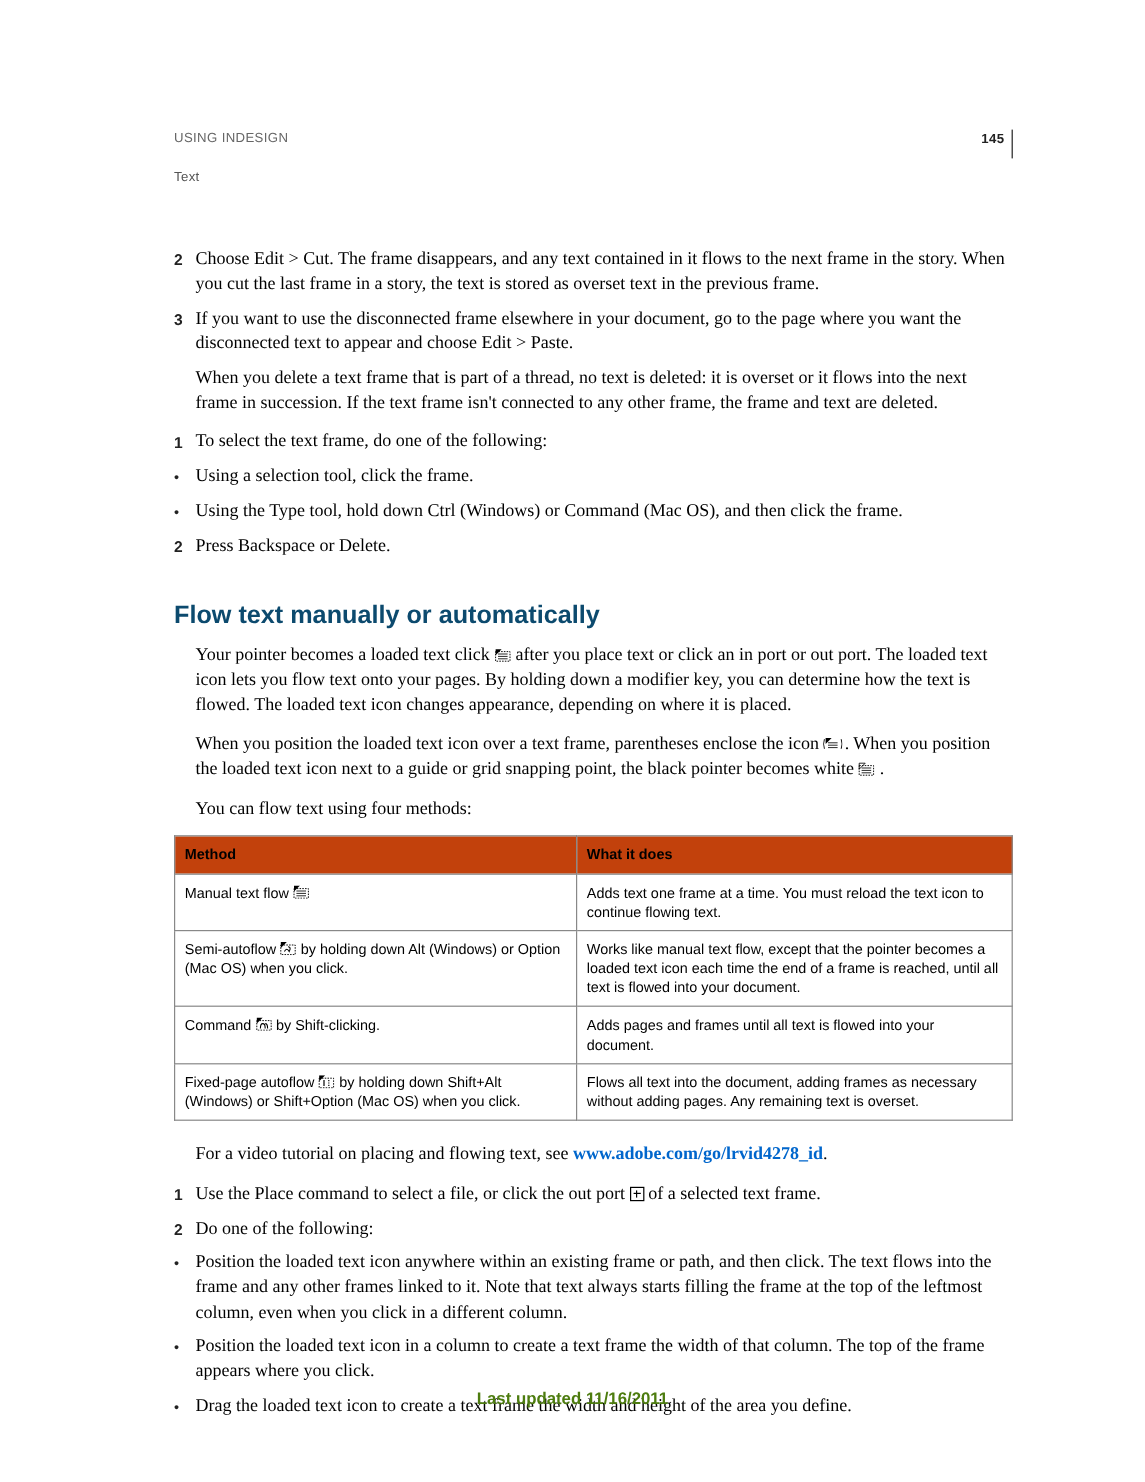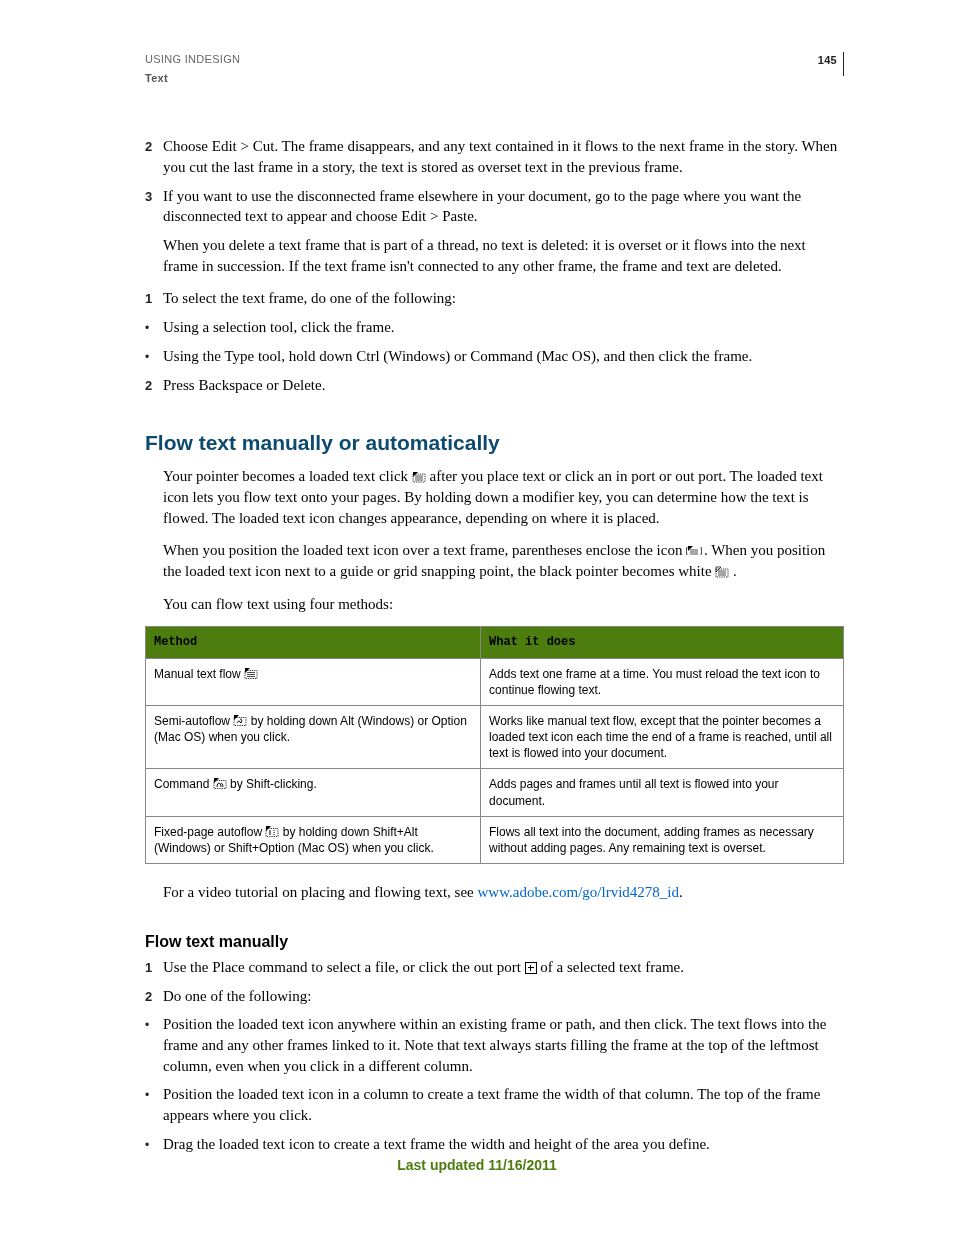--- a/index.html
+++ b/index.html
@@ -7,35 +7,35 @@
     padding: 0;
     font-family: "Minion Pro", Georgia, "Times New Roman", serif;
     background: #fff;
     color: #000;
   }
   .page {
     width: 954px;
     height: 1235px;
     box-sizing: border-box;
     position: relative;
-    padding: 52px 110px 0 145px;
+    padding: 108px 110px 0 145px;
     font-size: 15px;
     line-height: 1.38;
   }
   .header-row {
     display: flex;
     justify-content: space-between;
     align-items: flex-start;
     font-family: "Myriad Pro", "Segoe UI", Arial, sans-serif;
     font-size: 11px;
     letter-spacing: 0.3px;
     margin-bottom: 50px;
   }
   .header-left { color: #666; }
-  .header-left .sub { font-weight: bold; color: #555; margin-top: 4px; }
+  .header-left .sub { font-weight: normal; color: #555; margin-top: 18px; }
   .header-right {
     font-weight: bold;
     color: #222;
     padding-right: 6px;
     border-right: 1.5px solid #222;
     padding-top: 1px;
     padding-bottom: 8px;
     padding-left: 10px;
   }
   .num-item {
@@ -119,25 +119,24 @@
   }
   table.flow th, table.flow td {
     border: 1px solid #888;
     padding: 7px 8px;
     text-align: left;
     vertical-align: top;
     line-height: 1.35;
   }
   table.flow th {
     font-weight: bold;
-    background: #4d7c0f;
-    font-family: Liberation Mono, monospace;
+    background: #c2410c;
   }
   table.flow td.m { width: 48%; }
-  a.link { color: #0066cc; text-decoration: none; }
+  a.link { color: #0066cc; text-decoration: none; font-weight: bold; }
   .footer {
     position: absolute;
     left: 0; right: 0;
     bottom: 60px;
     text-align: center;
     font-family: "Myriad Pro", "Segoe UI", Arial, sans-serif;
     font-weight: bold;
     color: #4d7c0f;
     font-size: 14px;
   }
@@ -293,21 +292,20 @@
         </td>
         <td>Flows all text into the document, adding frames as necessary without adding pages. Any remaining text is overset.</td>
       </tr>
     </tbody>
   </table>
 
   <div class="para">
     <span>For a video tutorial on placing and flowing text, see </span><a class="link">www.adobe.com/go/lrvid4278_id</a><span>.</span>
   </div>
 
-  <div class="h3">Flow text manually</div>
 
   <div class="num-item">
     <div class="n">1</div>
     <div class="t">
       <span>Use the Place command to select a file, or click the out port </span>
       <span class="outport-icon"></span>
       <span> of a selected text frame.</span>
     </div>
   </div>
   <div class="num-item">

